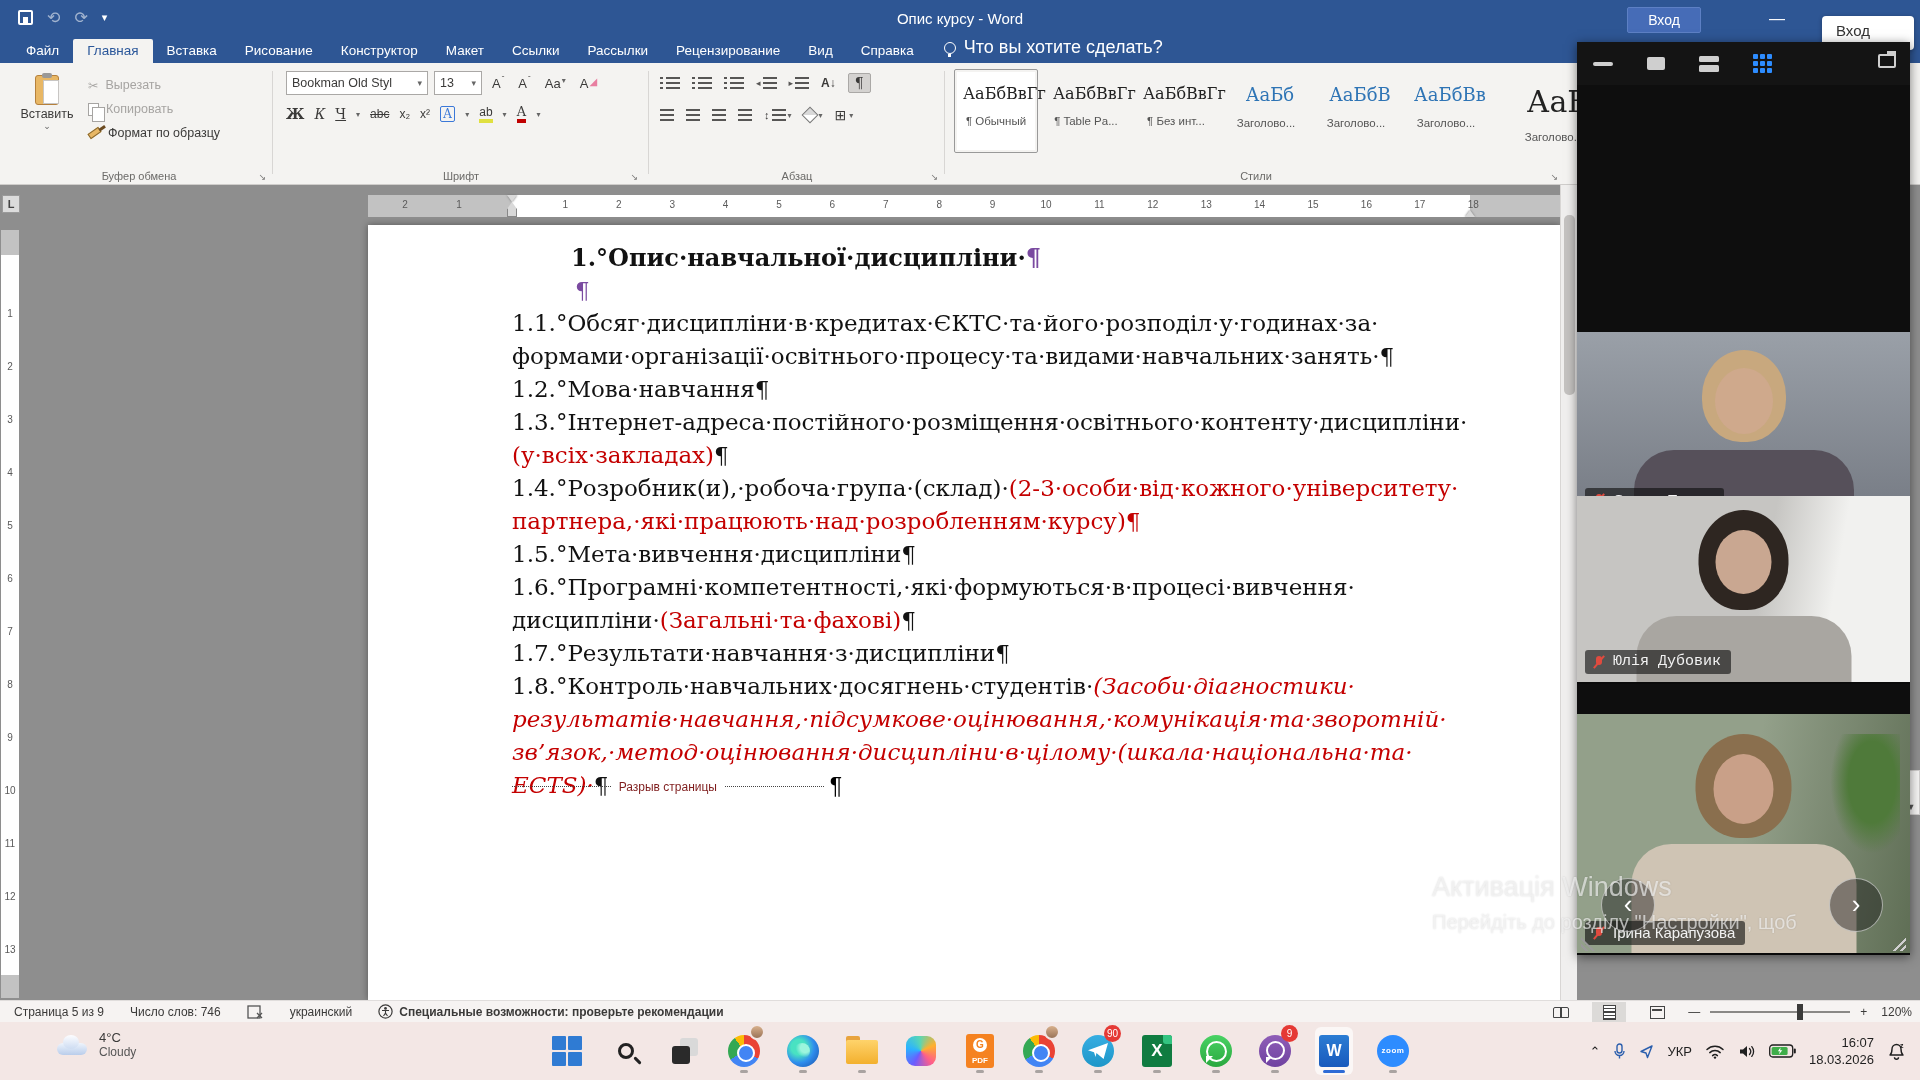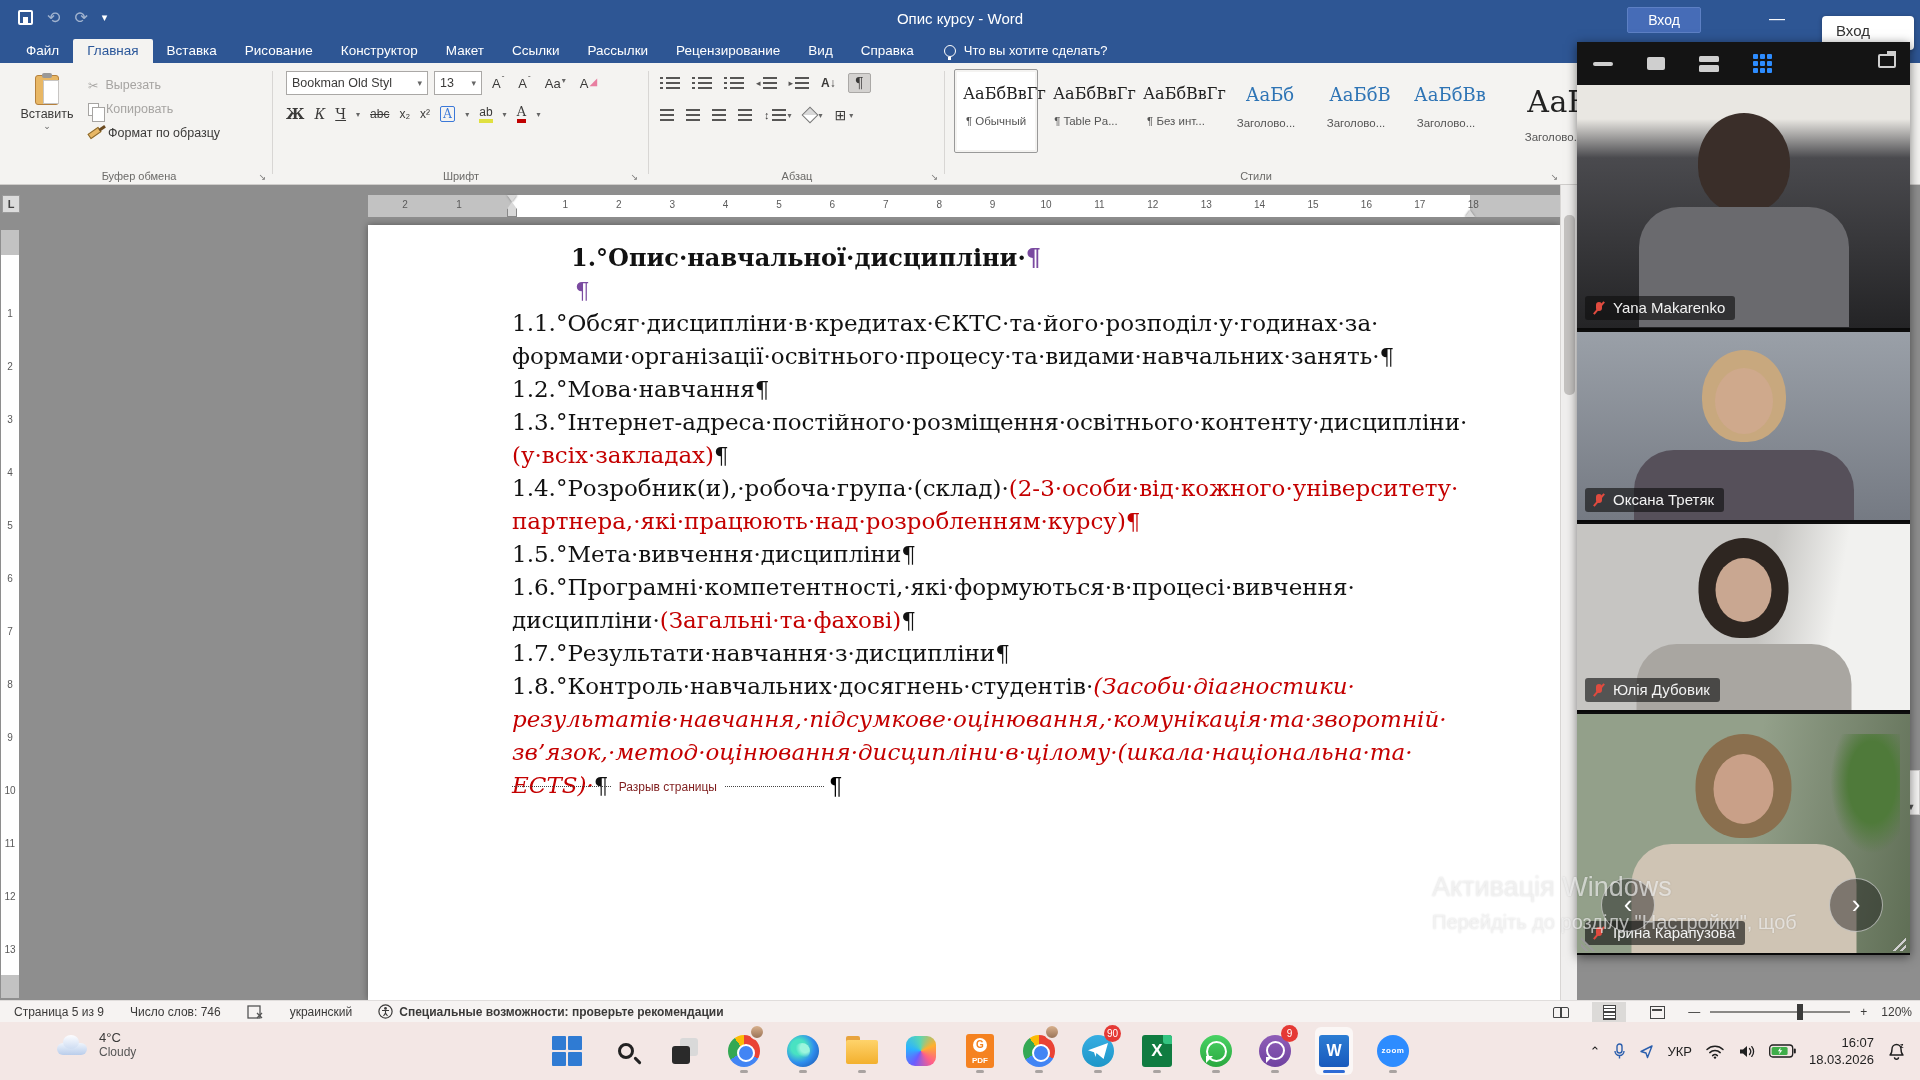--- a/index.html
+++ b/index.html
@@ -15,21 +15,21 @@
   .save-ic::after { content:""; position:absolute; left:3px; bottom:0; width:5px; height:6px; background:#fff; }
   .title-text { position:absolute; left:0; right:0; top:10px; text-align:center; font-size:15px; }
   .signin-btn { position:absolute; left:1627px; top:7px; width:74px; height:26px; background:#466cb7; border:1px solid #5d80c4; color:#fff; font-size:14px; text-align:center; line-height:24px; border-radius:2px; }
   .win-min { position:absolute; left:1762px; top:4px; width:30px; height:30px; color:#fff; font-size:16px; text-align:center; line-height:30px; }
   .signin-popup { position:absolute; left:1822px; top:16px; width:92px; height:34px; background:#fff; border-radius:4px; color:#333; font-size:15px; padding:6px 0 0 14px; z-index:10; box-shadow:0 1px 4px rgba(0,0,0,.3); }
 
   
   .tabrow { position:absolute; left:0; top:40px; width:1920px; height:23px; background:#2e5694; display:flex; align-items:flex-end; padding-left:12px; }
   .rtab { color:#fff; font-size:13.5px; padding:4px 14px 5px 14px; white-space:nowrap; }
   .rtab.active { background:#f4f3f1; color:#2b579a; border-radius:2px 2px 0 0; }
-  .tellme { display:flex; align-items:center; gap:8px; color:#fff; font-size:13px; padding:4px 10px 5px 16px; }
+  .tellme { display:flex; align-items:center; gap:8px; color:#fff; font-size:18px; padding:4px 10px 5px 16px; }
   .bulb { width:12px; height:12px; border:1.5px solid #fff; border-radius:50%; position:relative; display:inline-block; }
   .bulb::after { content:""; position:absolute; left:3px; bottom:-4px; width:3px; height:3px; background:#fff; }
 
   
   .ribbon { position:absolute; left:0; top:63px; width:1920px; height:122px; background:#f4f3f1; border-bottom:1px solid #cfcdcb; color:#3b3a39; }
   .vsep { position:absolute; top:8px; bottom:10px; width:1px; background:#d8d6d4; }
   .grp-label { position:absolute; bottom:3px; font-size:11px; color:#6b6a68; width:100%; text-align:center; }
   .launcher { position:absolute; right:4px; bottom:3px; font-size:9px; color:#7a7978; }
   .grp { position:absolute; top:0; height:122px; }
   .g-clip { left:8px; width:262px; }
@@ -192,21 +192,21 @@
   .zi-spk { width:18px; height:13px; background:#cfcfcf; border-radius:2px; }
   .zi-two { width:20px; height:16px; display:flex; flex-direction:column; gap:3px; }
   .zi-two span { height:7px; background:#cfcfcf; border-radius:1.5px; }
   .zi-grid { width:20px; height:20px; display:grid; grid-template-columns:repeat(3,5px); grid-template-rows:repeat(3,5px); gap:2px; }
   .zi-grid span { background:#2d8cff; border-radius:1px; }
   .zi-pop { position:absolute; right:14px; top:12px; width:18px; height:14px; border:2px solid #cfcfcf; border-radius:2px; }
   .zi-pop::after { content:""; position:absolute; right:-2px; top:-5px; width:9px; height:5px; background:#cfcfcf; }
   .tile { position:absolute; left:0; width:333px; overflow:hidden; border-bottom:2px solid #0a0a0a; }
   .t1 { top:43px; height:245px; background:linear-gradient(#e9e7e2 0 14%, #4a4a4e 30%, #242426 100%); }
   .t2 { top:290px; height:190px; background:linear-gradient(#9aa0a8, #757a83); }
-  .t3 { top:482px; height:188px; background:linear-gradient(100deg, #c6c5c2 0 55%, #f1f1ef 75%); }
+  .t3 { top:454px; height:188px; background:linear-gradient(100deg, #c6c5c2 0 55%, #f1f1ef 75%);font-family:Liberation Mono, monospace; }
   .t4 { top:672px; height:241px; background:linear-gradient(100deg, #93a08a 0 50%, #5f6e55 100%); }
   .person { position:absolute; left:50%; transform:translateX(-50%); }
   .head { margin:0 auto; border-radius:50% 50% 46% 46%; }
   .face { margin:-0.5em auto 0 auto; border-radius:50%; }
   .shoulders { margin:-6px auto 0 auto; border-radius:40px 40px 0 0; }
   .t4 .plant1 { position:absolute; right:10px; top:20px; width:70px; height:120px; background:radial-gradient(ellipse at 60% 40%, #4f7a3a 0 40%, transparent 70%); }
   .t4 .plant2 { position:absolute; right:60px; bottom:10px; width:60px; height:80px; background:radial-gradient(ellipse, #5d8a45 0 40%, transparent 70%); }
   .namebar { position:absolute; left:8px; bottom:8px; background:rgba(15,15,15,.62); color:#f2f2f2; font-size:15px; border-radius:3px; padding:3px 10px 4px 28px; white-space:nowrap; }
   .micmute { position:absolute; left:7px; top:5px; width:14px; height:14px; }
   .micmute::before { content:""; position:absolute; left:4px; top:1px; width:6px; height:9px; background:#e04b3f; border-radius:3px; }
@@ -656,30 +656,20 @@
         <span></span>
         <span></span>
         <span></span>
         <span></span>
         <span></span>
         <span></span>
       </span>
     <span class="zi-pop"></span>
   </div>
 
-  <div class="tile t1">
-    <span class="person" style="top:28px">
-      <span class="head" style="display:block;width:92px;height:100px;background:#3a2e29"></span>
-      <span class="shoulders" style="display:block;width:210px;height:120px;background:#6a6a6e"></span>
-    </span>
-    <span class="namebar">
-      <span class="micmute"></span>
-      <span>Yana Makarenko</span>
-    </span>
-  </div>
 
   <div class="tile t2">
     <span class="person" style="top:18px">
       <span class="head" style="display:block;width:84px;height:92px;background:#c8a87e"></span>
       <span class="face" style="display:block;width:58px;height:66px;background:#cfa98c;margin-top:-74px"></span>
       <span class="shoulders" style="display:block;width:220px;height:110px;background:#56505a;margin-top:16px"></span>
     </span>
     <span class="namebar">
       <span class="micmute"></span>
       <span>Оксана Третяк</span>

